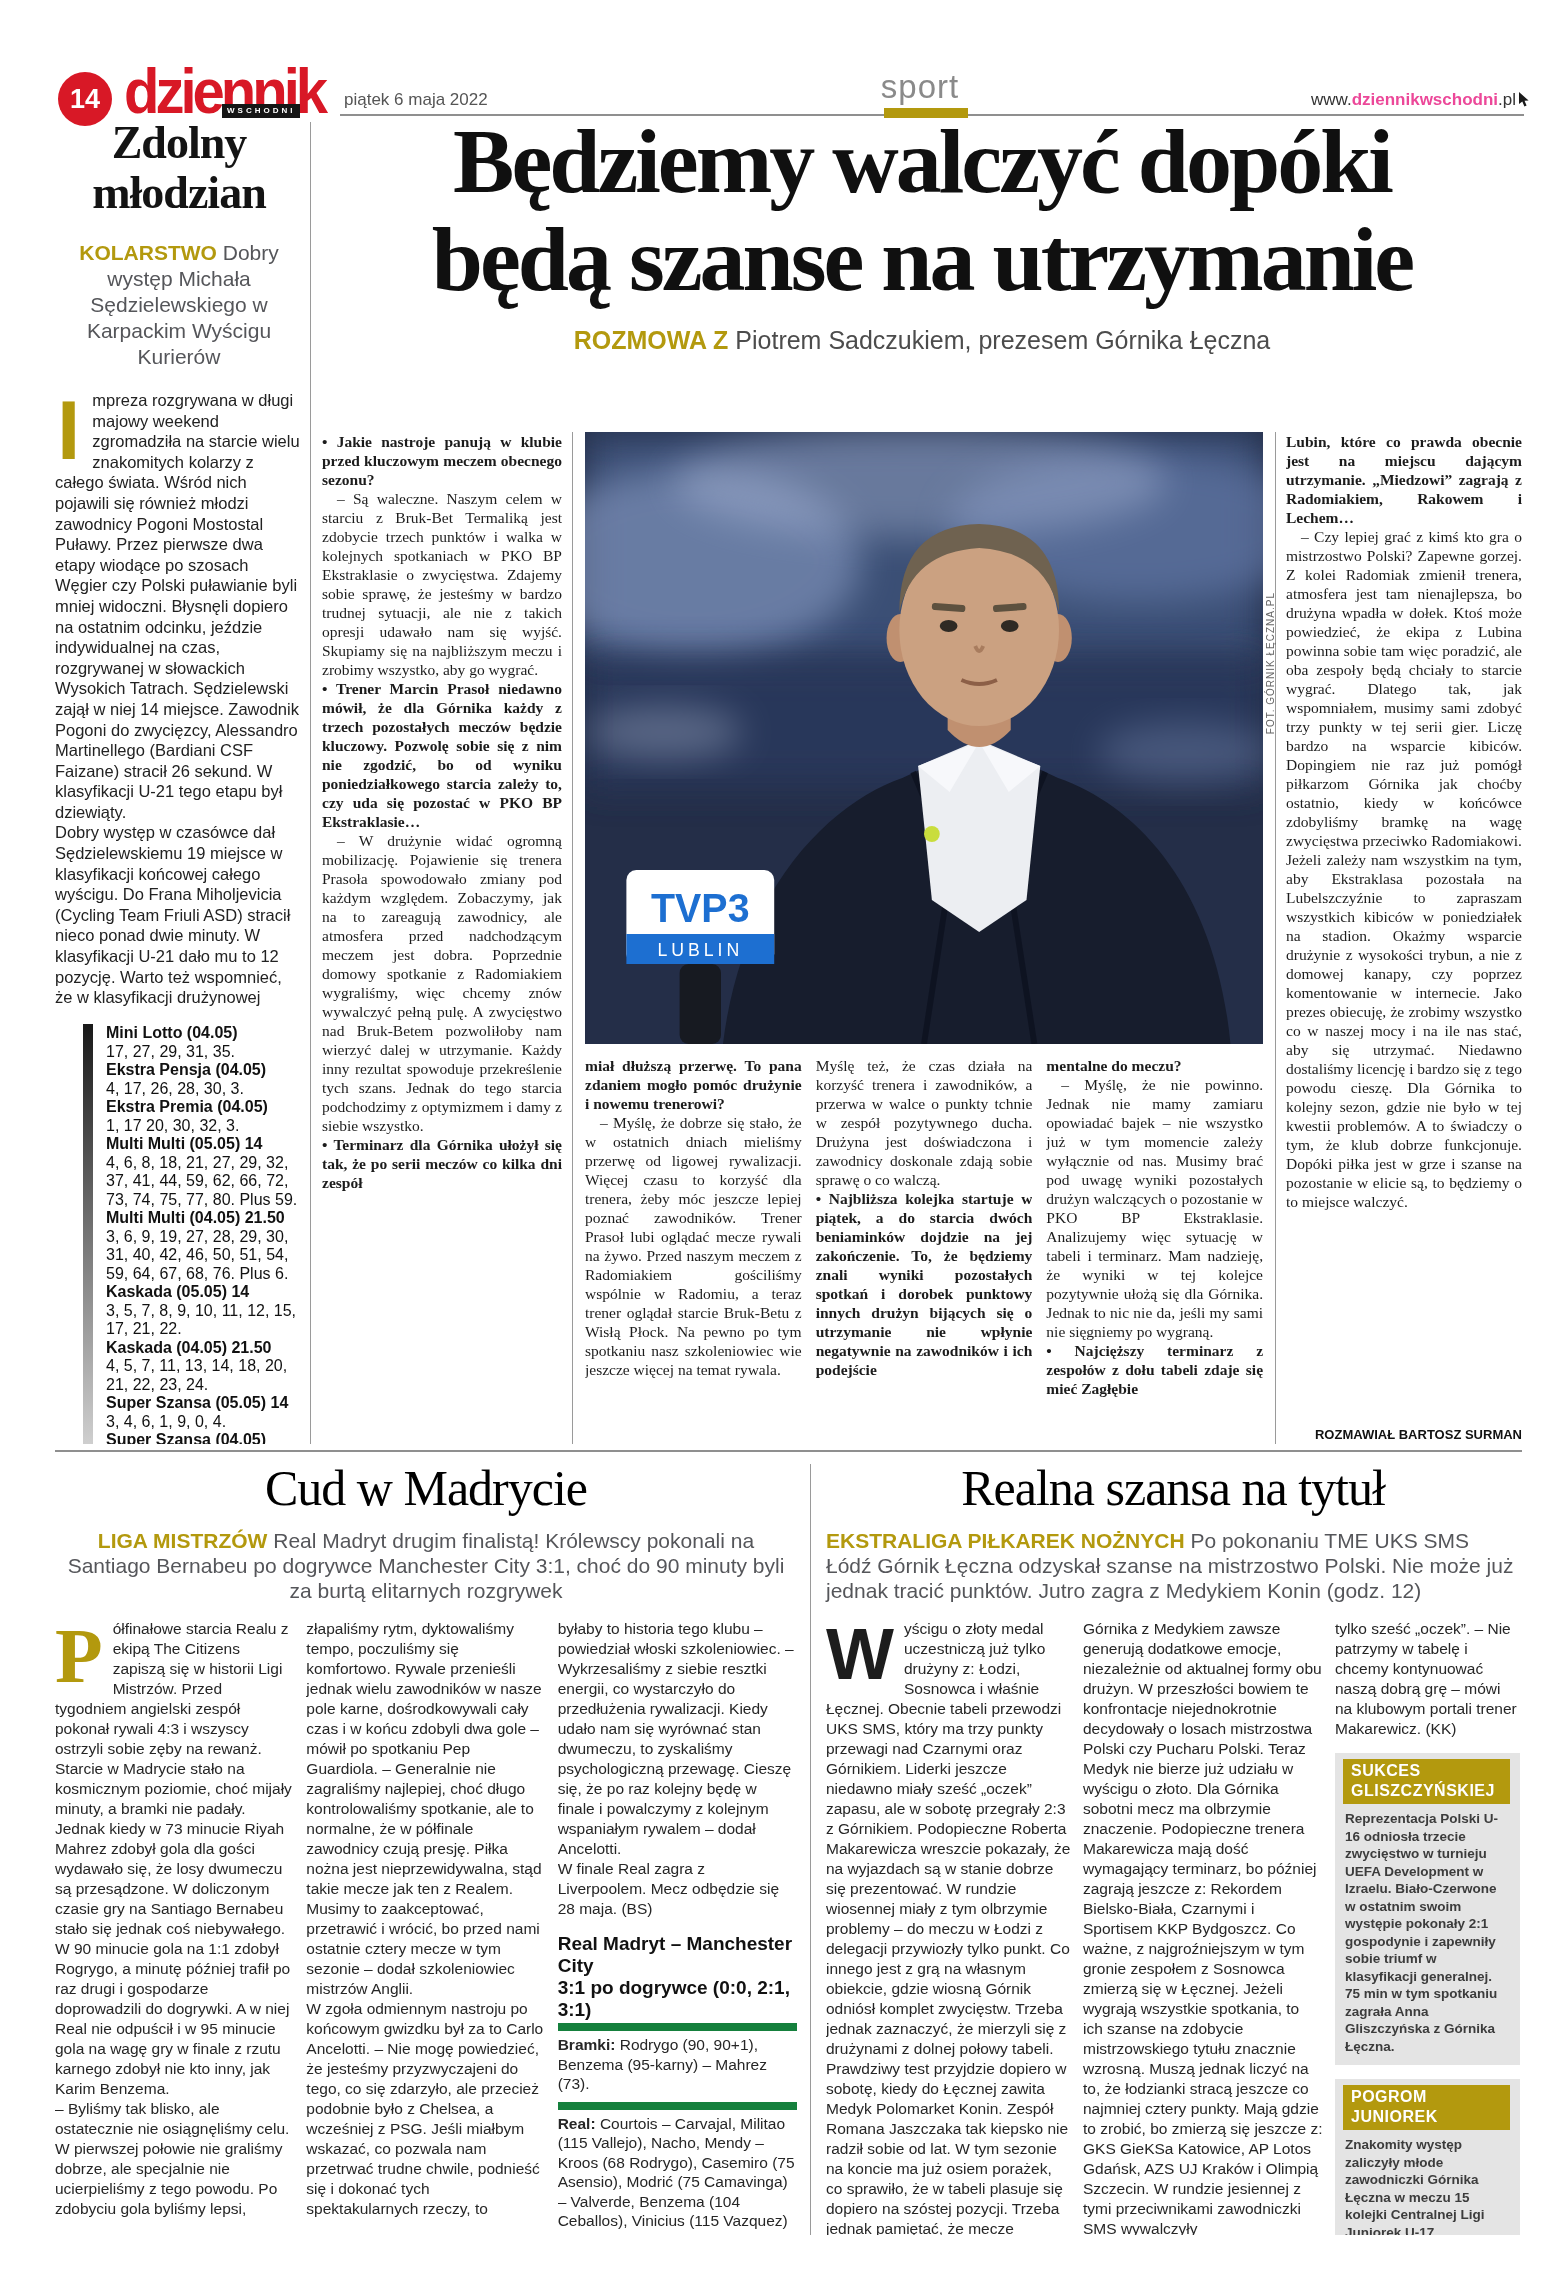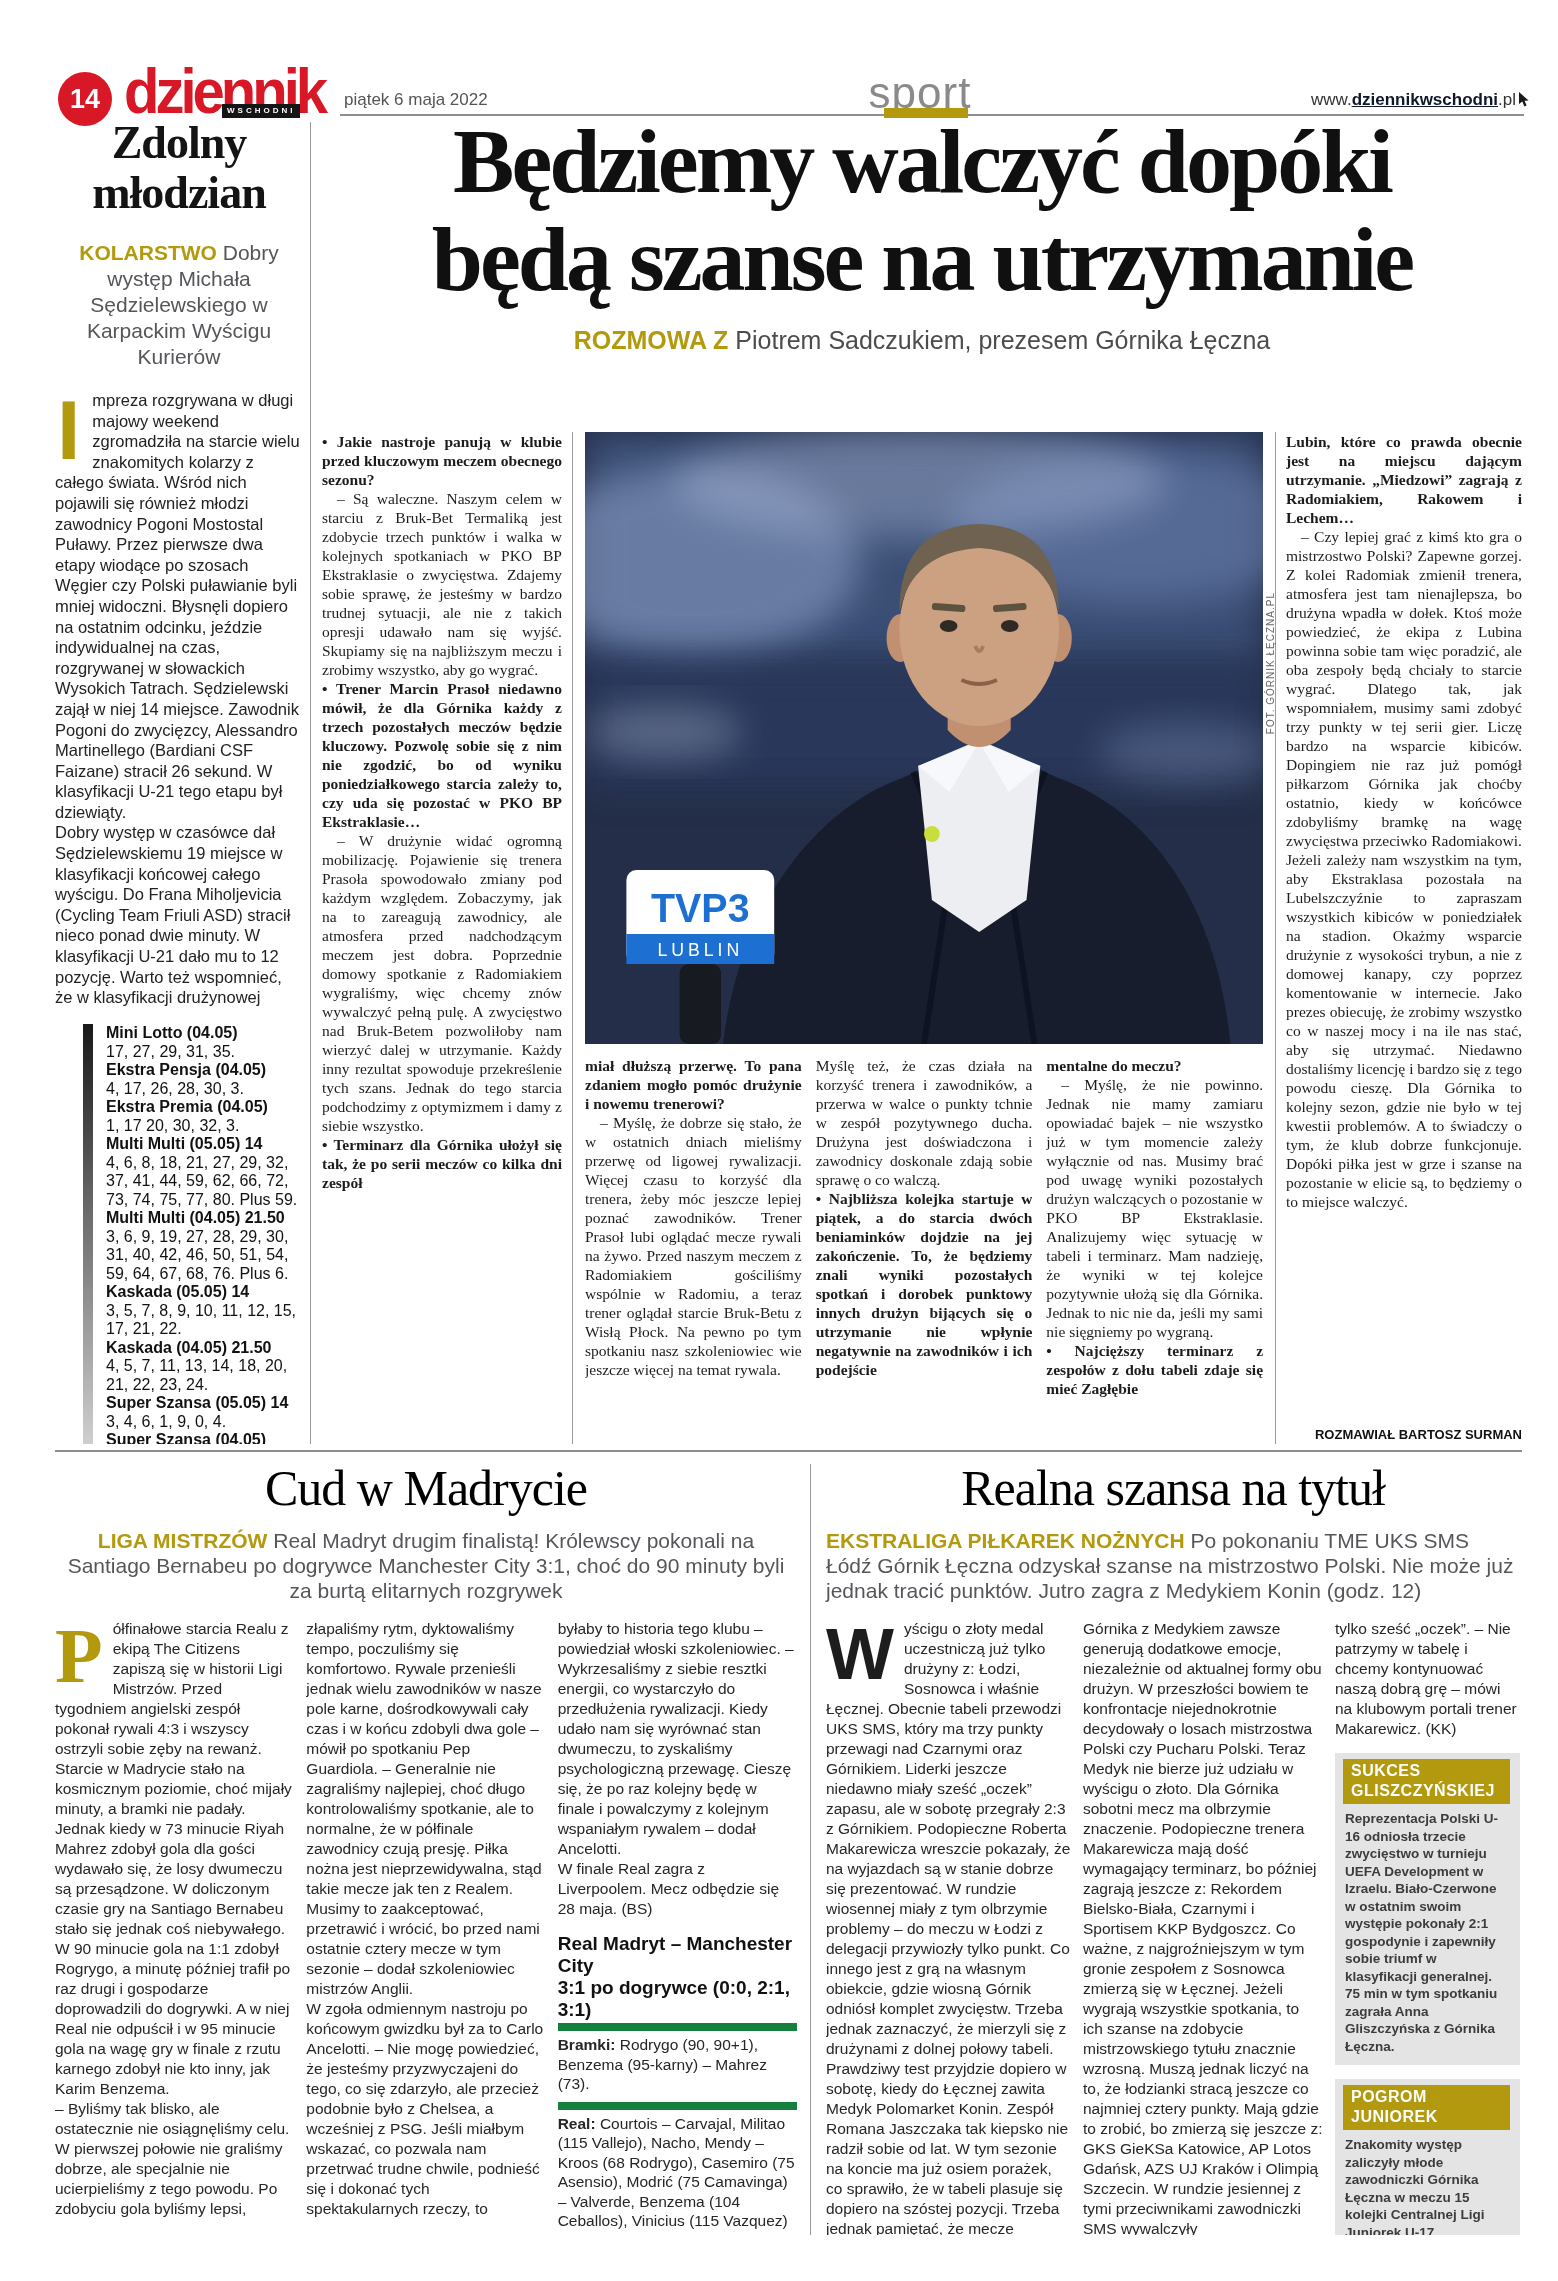--- a/index.html
+++ b/index.html
@@ -8,24 +8,24 @@
   
   .pgnum{position:absolute;left:58px;top:72px;width:54px;height:54px;border-radius:50%;
          background:#d81826;color:#fff;font:bold 27px/54px "Liberation Sans",sans-serif;text-align:center;}
   .logo{position:absolute;left:124px;top:62px;color:#d81826;
         font:bold 58px/58px "Liberation Sans",sans-serif;letter-spacing:-4px;transform:scaleY(1.08);}
   .logo-sub{position:absolute;left:222px;top:104px;background:#151515;color:#fff;
         font:bold 8px/12px "Liberation Sans",sans-serif;letter-spacing:3px;padding:1px 5px;}
   .date{position:absolute;left:344px;top:90px;font-size:17px;color:#555;}
   .hrule{position:absolute;left:340px;top:114px;width:1184px;height:2px;background:#8f8f8f;}
   .sport{position:absolute;left:860px;top:68px;width:120px;text-align:center;
-         font-size:44px;color:#8a8a8a;letter-spacing:1px;}
+         font-size:33px;color:#8a8a8a;letter-spacing:1px;}
   .sport-bar{position:absolute;left:884px;top:108px;width:84px;height:10px;background:#b3990e;}
   .site{position:absolute;right:28px;top:90px;font-size:17px;color:#333;}
-  .site b{color:#0f172a;text-decoration:underline;}
+  .site b{color:#ec4899;}
   .cursor-icon{vertical-align:-2px;margin-left:2px;}
   .vline{position:absolute;width:1px;background:#9a9a9a;}
   
   .leftcol{position:absolute;left:55px;top:118px;width:248px;height:1326px;overflow:hidden;}
   .kol-title{font-family:"Liberation Serif",serif;font-weight:bold;font-size:46px;line-height:50px;
              text-align:center;color:#141414;letter-spacing:-1px;}
   .kol-lead{margin-top:22px;text-align:center;font-size:21px;line-height:26px;color:#55565a;}
   .kicker{color:#b3990e;font-weight:bold;}
   .kol-body{margin-top:20px;height:620px;overflow:hidden;font-size:16.5px;line-height:20.6px;color:#222;}
   .kp{margin:0;}

